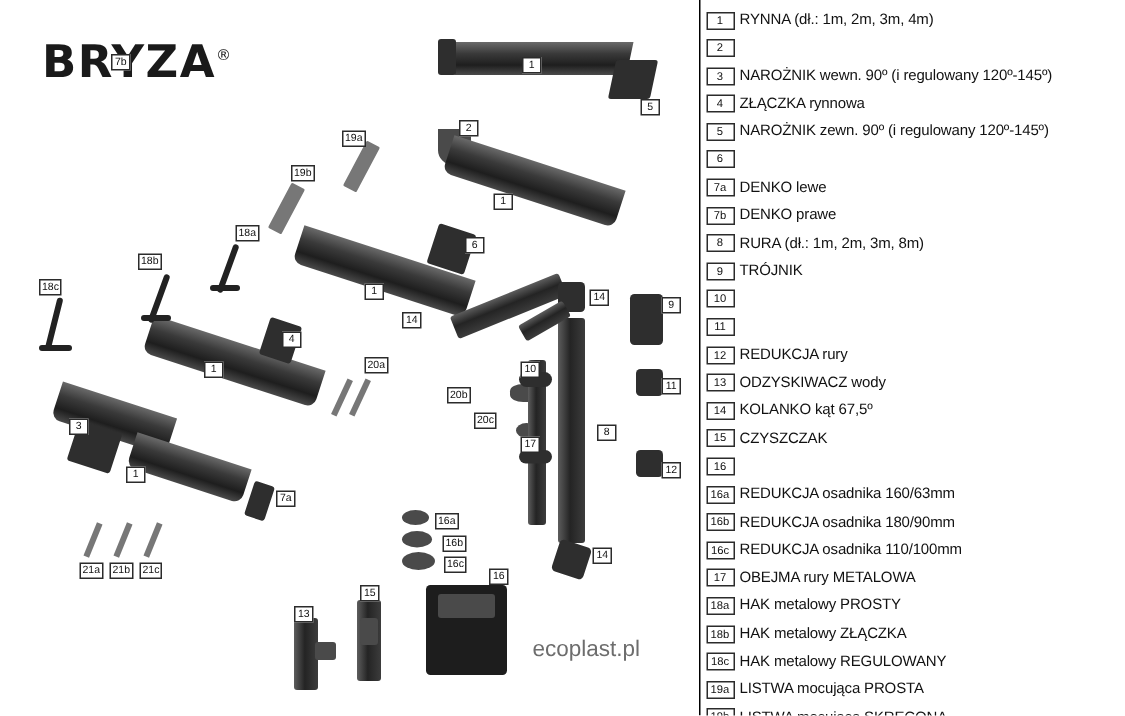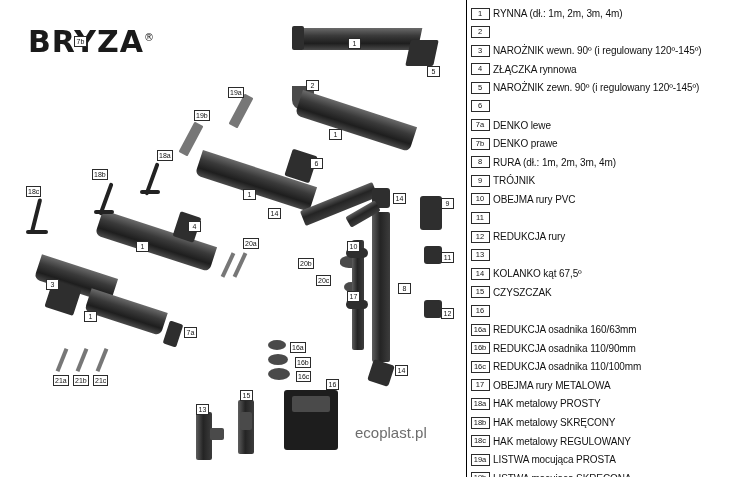--- a/index.html
+++ b/index.html
@@ -260,49 +260,49 @@
         <div class="lrow">
           <div class="lnum">
             <span class="lnumbox">7b</span>
           </div>
           <div class="ltxt">DENKO prawe</div>
         </div>
         <div class="lrow">
           <div class="lnum">
             <span class="lnumbox">8</span>
           </div>
-          <div class="ltxt">RURA (dł.: 1m, 2m, 3m, 4m)</div>
+          <div class="ltxt">RURA (dł.: 1m, 2m, 3m, 8m)</div>
         </div>
         <div class="lrow">
           <div class="lnum">
             <span class="lnumbox">9</span>
           </div>
           <div class="ltxt">TRÓJNIK</div>
         </div>
         <div class="lrow">
           <div class="lnum">
             <span class="lnumbox">10</span>
           </div>
-          <div class="ltxt">OBEJMA rury PVC</div>
         </div>
         <div class="lrow">
           <div class="lnum">
             <span class="lnumbox">11</span>
           </div>
         </div>
         <div class="lrow">
           <div class="lnum">
             <span class="lnumbox">12</span>
           </div>
           <div class="ltxt">REDUKCJA rury</div>
         </div>
         <div class="lrow">
           <div class="lnum">
             <span class="lnumbox">13</span>
           </div>
+          <div class="ltxt">ODZYSKIWACZ wody</div>
         </div>
         <div class="lrow">
           <div class="lnum">
             <span class="lnumbox">14</span>
           </div>
           <div class="ltxt">KOLANKO kąt 67,5º</div>
         </div>
         <div class="lrow">
           <div class="lnum">
             <span class="lnumbox">15</span>
@@ -317,21 +317,21 @@
         <div class="lrow">
           <div class="lnum">
             <span class="lnumbox">16a</span>
           </div>
           <div class="ltxt">REDUKCJA osadnika 160/63mm</div>
         </div>
         <div class="lrow">
           <div class="lnum">
             <span class="lnumbox">16b</span>
           </div>
-          <div class="ltxt">REDUKCJA osadnika 110/90mm</div>
+          <div class="ltxt">REDUKCJA osadnika 180/90mm</div>
         </div>
         <div class="lrow">
           <div class="lnum">
             <span class="lnumbox">16c</span>
           </div>
           <div class="ltxt">REDUKCJA osadnika 110/100mm</div>
         </div>
         <div class="lrow">
           <div class="lnum">
             <span class="lnumbox">17</span>
@@ -341,21 +341,21 @@
         <div class="lrow">
           <div class="lnum">
             <span class="lnumbox">18a</span>
           </div>
           <div class="ltxt">HAK metalowy PROSTY</div>
         </div>
         <div class="lrow">
           <div class="lnum">
             <span class="lnumbox">18b</span>
           </div>
-          <div class="ltxt">HAK metalowy SKRĘCONY</div>
+          <div class="ltxt">HAK metalowy ZŁĄCZKA</div>
         </div>
         <div class="lrow">
           <div class="lnum">
             <span class="lnumbox">18c</span>
           </div>
           <div class="ltxt">HAK metalowy REGULOWANY</div>
         </div>
         <div class="lrow">
           <div class="lnum">
             <span class="lnumbox">19a</span>

